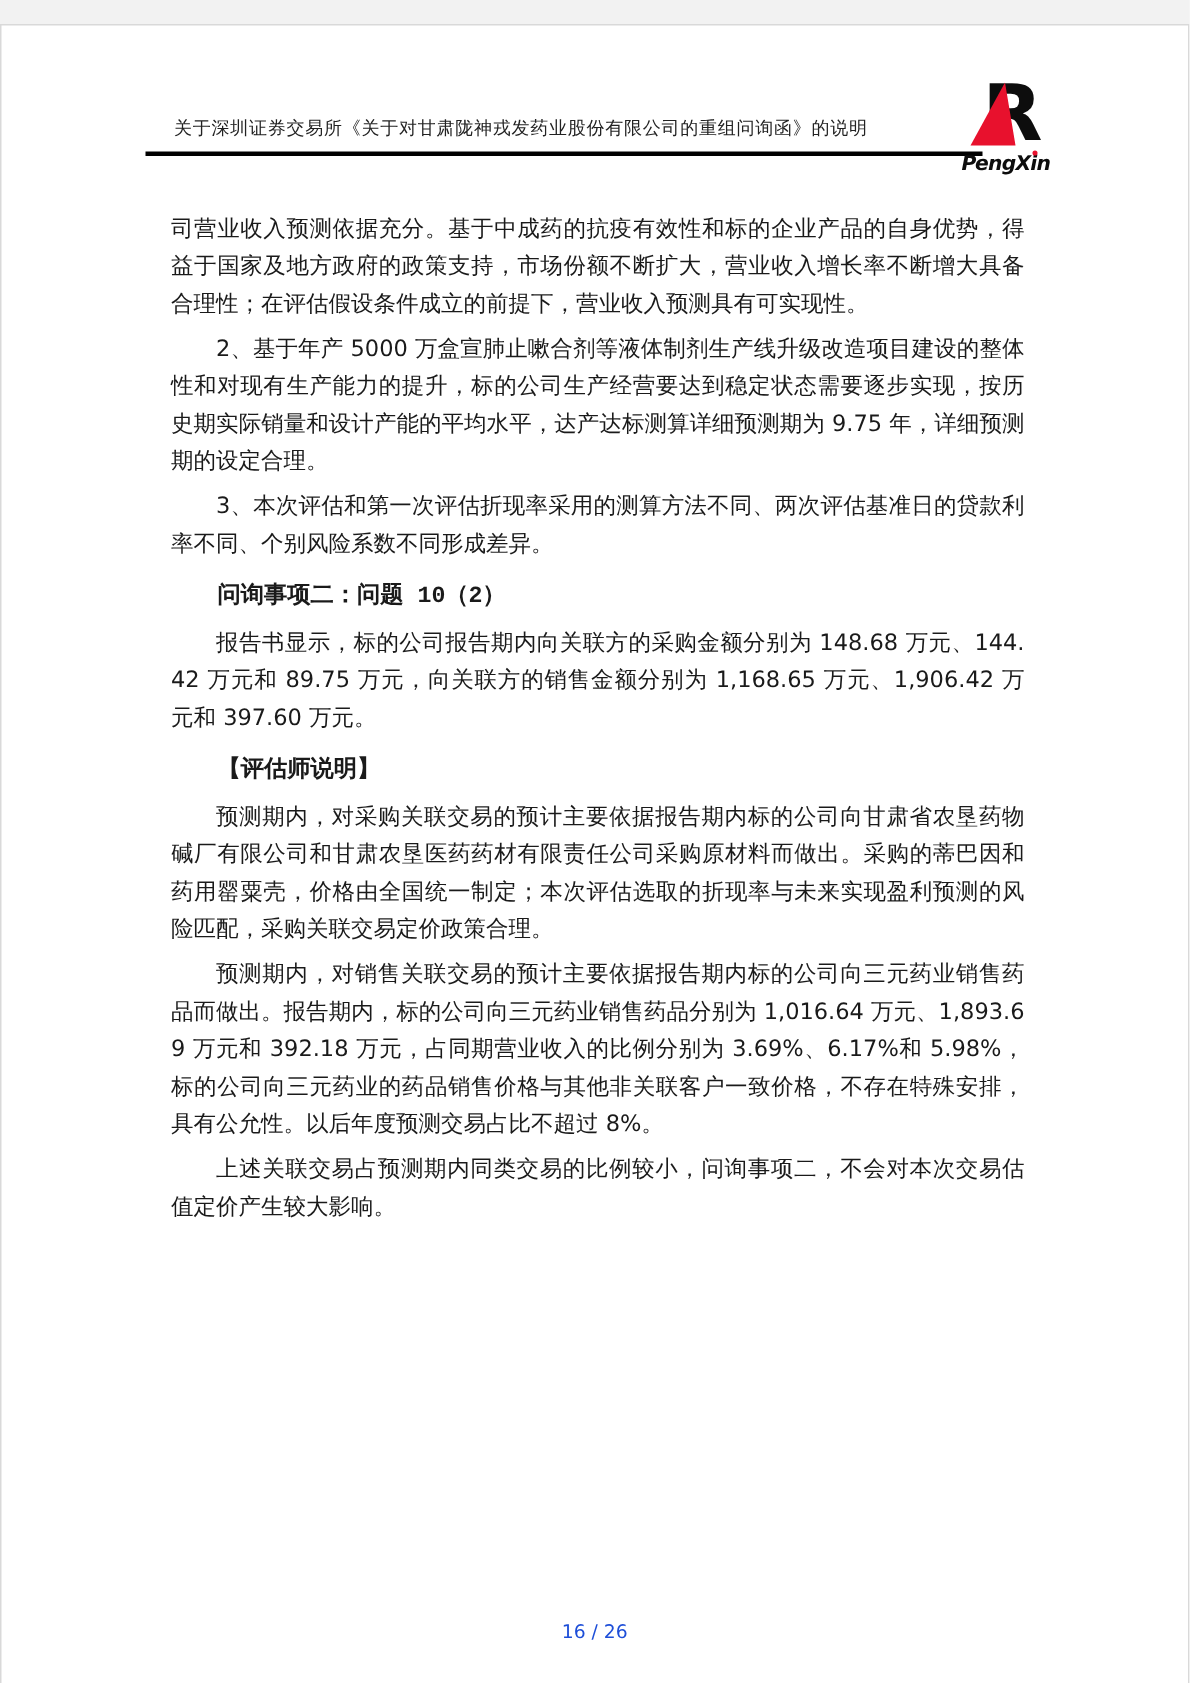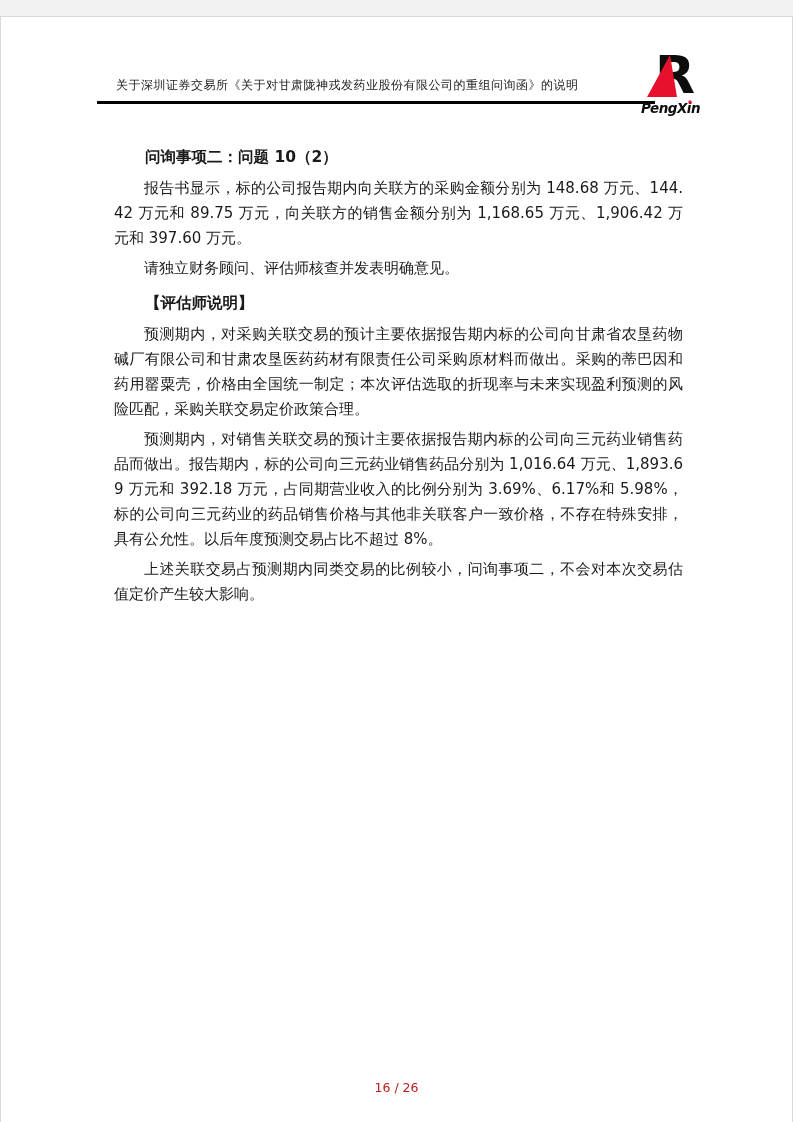--- a/index.html
+++ b/index.html
@@ -56,54 +56,57 @@
     font-size: 15px;
     line-height: 25px;
     text-indent: 2em;
     word-break: break-all;
   }
   .doc-body p.no-indent { text-indent: 0; }
   .doc-body p.heading {
     font-weight: bold;
     font-size: 15.5px;
     margin: 10px 0 6px 0;
+    font-family: Liberation Mono, monospace;
   }
 
   
   .footer {
     position: absolute;
     left: 0;
     top: 1063px;
     width: 100%;
     text-align: center;
     font-size: 12.5px;
-    color: #b91c1c;
+    color: #1d4ed8;
   }
 </style>
 </head>
 <body>
 
 <div class="page">
 
   <div class="header-title">关于深圳证券交易所《关于对甘肃陇神戎发药业股份有限公司的重组问询函》的说明</div>
   <div class="header-rule"></div>
 
   <div class="logo">
     <svg width="66" height="78" viewBox="0 0 66 78" xmlns="http://www.w3.org/2000/svg">
       <text x="16" y="50" font-family="DejaVu Sans, sans-serif" font-size="52" font-weight="bold" fill="#0d0d0d">R</text>
       <polygon points="31,12 38,54 8,54" fill="#e8112d"></polygon>
       <text x="2" y="70" font-family="DejaVu Sans, sans-serif" font-size="13.5" font-weight="bold" font-style="italic" letter-spacing="-0.5" fill="#0d0d0d">PengXin</text>
       <circle cx="51" cy="59" r="1.7" fill="#e8112d"></circle>
     </svg>
   </div>
 
   <div class="doc-body">
+    <p class="no-indent">司营业收入预测依据充分。基于中成药的抗疫有效性和标的企业产品的自身优势，得益于国家及地方政府的政策支持，市场份额不断扩大，营业收入增长率不断增大具备合理性；在评估假设条件成立的前提下，营业收入预测具有可实现性。</p>
+    <p>2、基于年产 5000 万盒宣肺止嗽合剂等液体制剂生产线升级改造项目建设的整体性和对现有生产能力的提升，标的公司生产经营要达到稳定状态需要逐步实现，按历史期实际销量和设计产能的平均水平，达产达标测算详细预测期为 9.75 年，详细预测期的设定合理。</p>
+    <p>3、本次评估和第一次评估折现率采用的测算方法不同、两次评估基准日的贷款利率不同、个别风险系数不同形成差异。</p>
     <p class="heading">问询事项二：问题 10（2）</p>
     <p>报告书显示，标的公司报告期内向关联方的采购金额分别为 148.68 万元、144.42 万元和 89.75 万元，向关联方的销售金额分别为 1,168.65 万元、1,906.42 万元和 397.60 万元。</p>
-    <p>请独立财务顾问、评估师核查并发表明确意见。</p>
     <p class="heading">【评估师说明】</p>
     <p>预测期内，对采购关联交易的预计主要依据报告期内标的公司向甘肃省农垦药物碱厂有限公司和甘肃农垦医药药材有限责任公司采购原材料而做出。采购的蒂巴因和药用罂粟壳，价格由全国统一制定；本次评估选取的折现率与未来实现盈利预测的风险匹配，采购关联交易定价政策合理。</p>
     <p>预测期内，对销售关联交易的预计主要依据报告期内标的公司向三元药业销售药品而做出。报告期内，标的公司向三元药业销售药品分别为 1,016.64 万元、1,893.69 万元和 392.18 万元，占同期营业收入的比例分别为 3.69%、6.17%和 5.98%，标的公司向三元药业的药品销售价格与其他非关联客户一致价格，不存在特殊安排，具有公允性。以后年度预测交易占比不超过 8%。</p>
     <p>上述关联交易占预测期内同类交易的比例较小，问询事项二，不会对本次交易估值定价产生较大影响。</p>
   </div>
 
   <div class="footer">16 / 26</div>
 
 </div>
 

